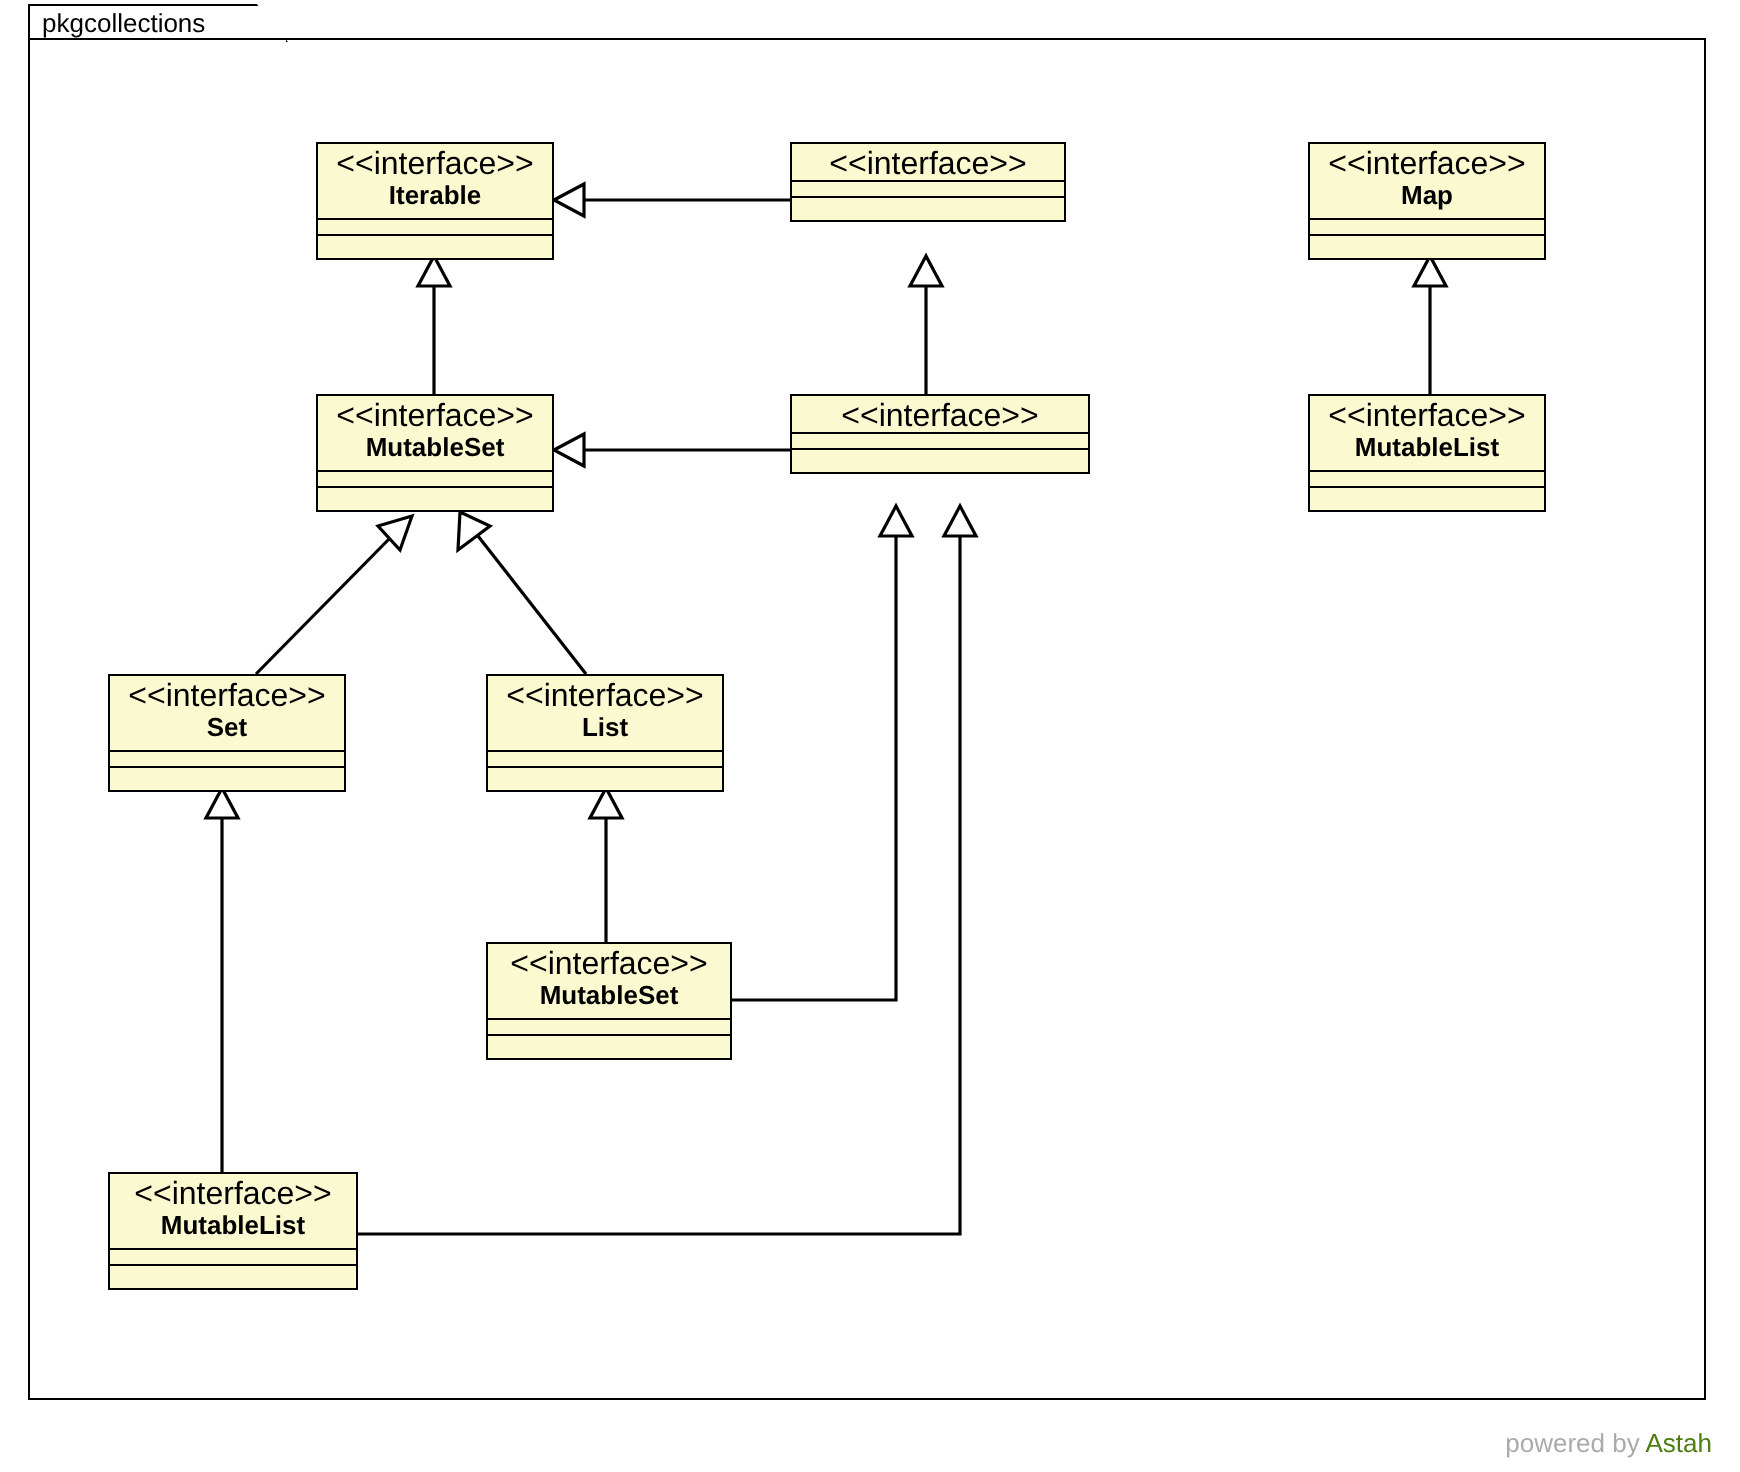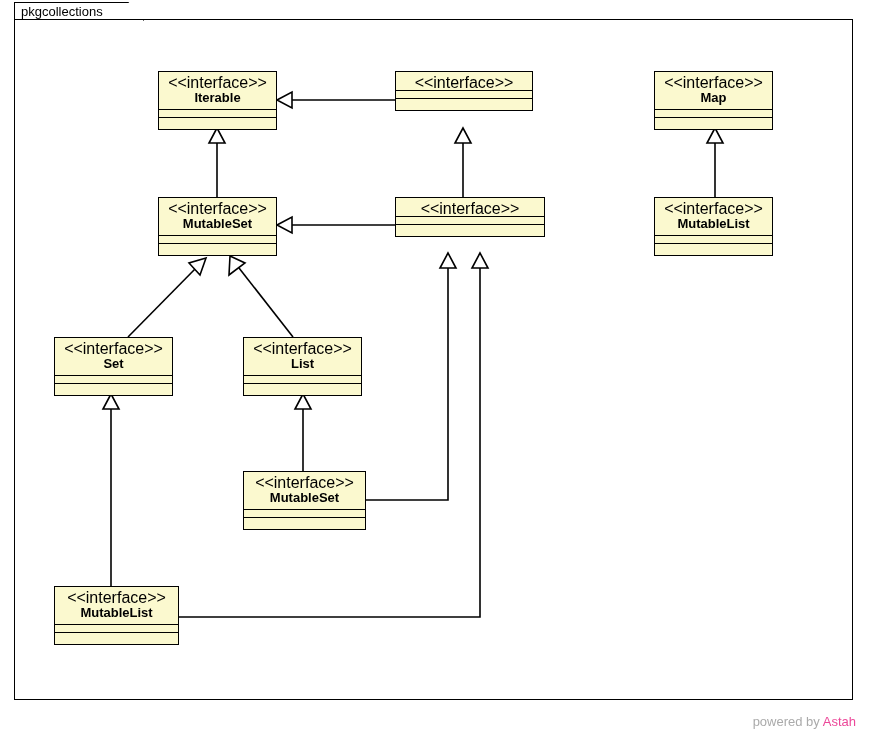--- a/index.html
+++ b/index.html
@@ -10,21 +10,21 @@
   .pkg-tab b{font-weight:normal}
   .ifc{position:absolute;background:#FBF9CF;border:1.8px solid #000;box-sizing:border-box;text-align:center}
   .ifc .stereo{font-size:16px;padding-top:3px;line-height:15px}
   .ifc .name{font-weight:bold;font-size:13px;padding-bottom:4px}
   .ifc .rule{border-top:1.5px solid #000;height:7px}
   .ifc .rule2{border-top:1.5px solid #000;height:11px}
   svg{position:absolute;left:0;top:0}
   .conn{stroke:#000;stroke-width:1.6;fill:none}
   .arrowhead{fill:#fff;stroke:#000;stroke-width:1.6}
   .footer{position:absolute;right:14px;top:714px;color:#aaa;font-size:13px}
-  .footer .a{color:#ec4899}
+  .footer .a{color:#4d7c0f}
 </style>
 </head>
 <body>
 
 <div id="canvas">
 
   <div class="pkg-tab">
     <b>pkg</b><span>collections</span>
   </div>
   <div class="pkg-border"></div>

